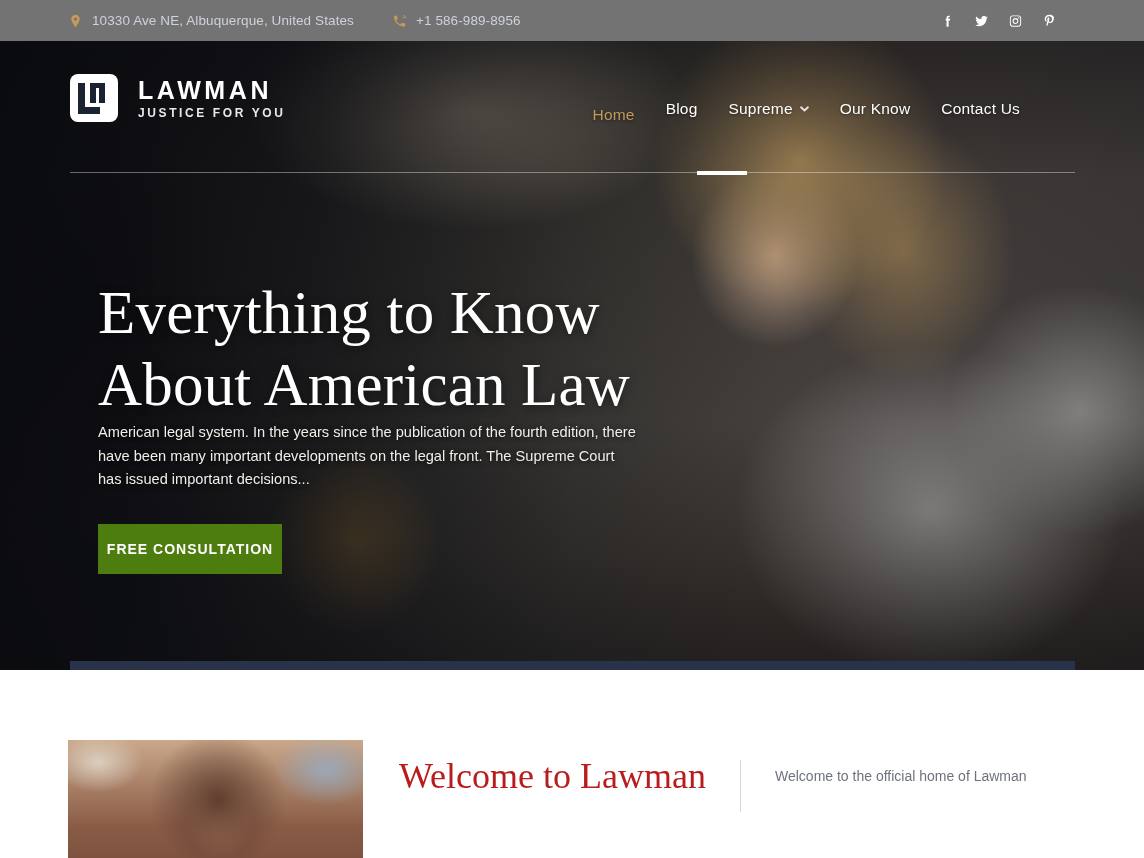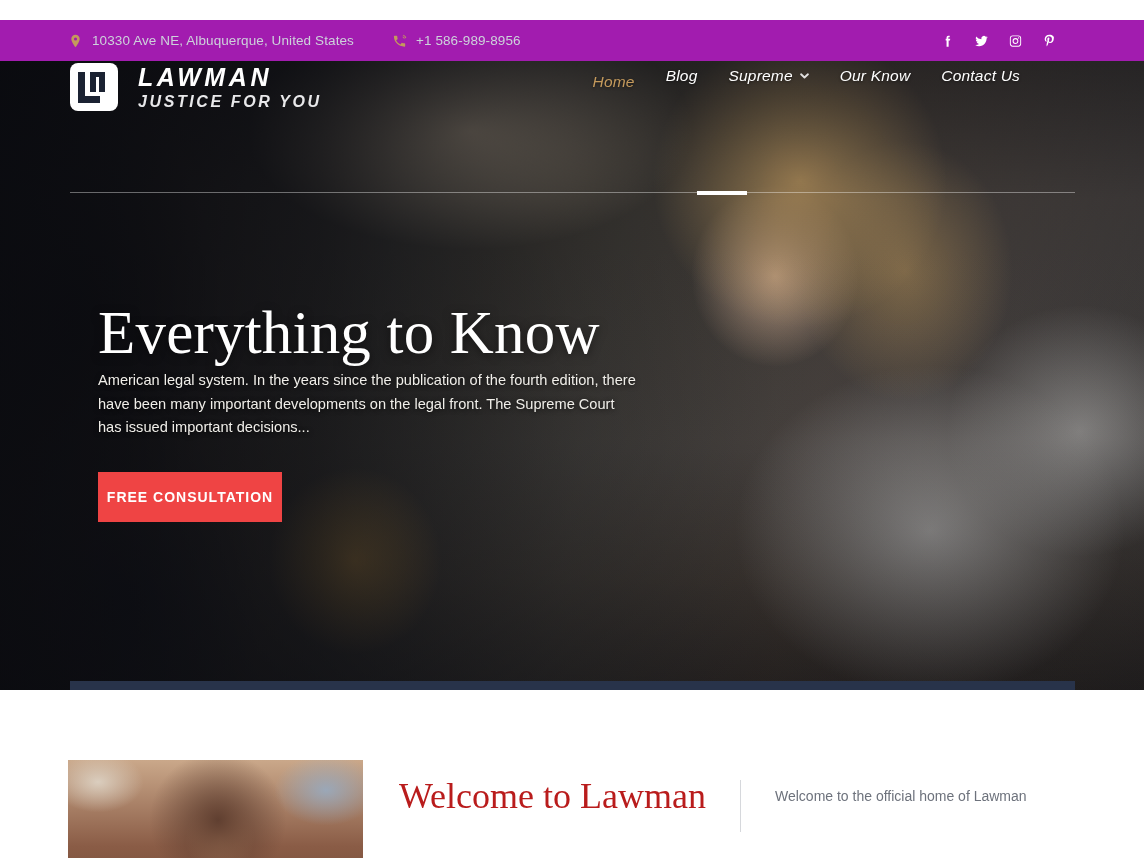--- a/index.html
+++ b/index.html
@@ -8,27 +8,26 @@
     width: 1144px;
     height: 858px;
     overflow: hidden;
     background: #ffffff;
     font-family: "Liberation Sans", sans-serif;
   }
 
   
   .topbar {
     height: 41px;
-    background: #a21caf;
+    background: #737373;
     display: flex;
     align-items: center;
     padding: 0 24px 0 68px;
     position: relative;
     z-index: 40;
-    margin-top: 20px;
   }
   .topbar-left { display: flex; align-items: center; gap: 38px; }
   .tb-item { display: flex; align-items: center; gap: 9px; }
   .tb-item .tb-text {
     color: #cdd2db;
     font-size: 13.5px;
     letter-spacing: .1px;
     white-space: nowrap;
   }
   .tb-ico { width: 15px; height: 16px; display: block; flex: none; }
@@ -85,41 +84,40 @@
       linear-gradient(90deg, rgba(8,9,14,.82) 0%, rgba(10,11,16,.62) 28%, rgba(12,13,18,.28) 50%, rgba(14,15,20,.10) 68%, rgba(14,15,20,.05) 100%),
       linear-gradient(180deg, rgba(10,11,16,.45) 0%, rgba(10,11,16,.10) 22%, rgba(10,11,16,.05) 60%, rgba(10,11,16,.35) 100%);
   }
 
   
   .header {
     position: relative;
     z-index: 20;
     height: 83px;
     display: flex;
-    align-items: flex-start;
+    align-items: flex-end;
     padding: 0 68px;
-    font-style: italic;
   }
   .logo { display: flex; align-items: center; gap: 18px; cursor: pointer; }
   .logo-mark {
     width: 52px; height: 52px;
     flex: none;
   }
   .logo-mark svg { display: block; width: 100%; height: 100%; }
   .logo-text { display: flex; flex-direction: column; gap: 4px; }
   .logo-name {
     color: #ffffff;
     font-size: 25px;
     font-weight: bold;
     letter-spacing: 3.6px;
     line-height: 1;
   }
   .logo-tag {
     color: #e8e8ea;
-    font-size: 16px;
+    font-size: 12px;
     font-weight: bold;
     letter-spacing: 2.6px;
     line-height: 1;
   }
 
   .nav {
     margin-left: auto;
     display: flex;
     align-items: center;
     gap: 31px;
@@ -183,21 +181,21 @@
     line-height: 23.5px;
     text-shadow: 0 1px 5px rgba(0,0,0,.7);
   }
   .btn-cta {
     margin-top: 32px;
     display: inline-flex;
     align-items: center;
     justify-content: center;
     width: 184px;
     height: 50px;
-    background: #ef4444;
+    background: #4d7c0f;
     color: #ffffff;
     font-size: 14px;
     font-weight: bold;
     letter-spacing: 1px;
     cursor: pointer;
     border: none;
     font-family: "Liberation Sans", sans-serif;
   }
 
   
@@ -372,20 +370,21 @@
     </nav>
   </div>
 
   <div class="rail">
     <div class="rail-fill"></div>
   </div>
 
   <div class="hero-copy">
     <h1 class="hero-h1">
       <span>Everything to Know</span><br>
+      <span>About American Law</span>
     </h1>
     <p class="hero-p">American legal system. In the years since the publication of the fourth edition, there have been many important developments on the legal front. The Supreme Court has issued important decisions...</p>
     <button class="btn-cta">FREE CONSULTATION</button>
   </div>
 
   <div class="infobar">
 
     <div class="info-col">
       
       

